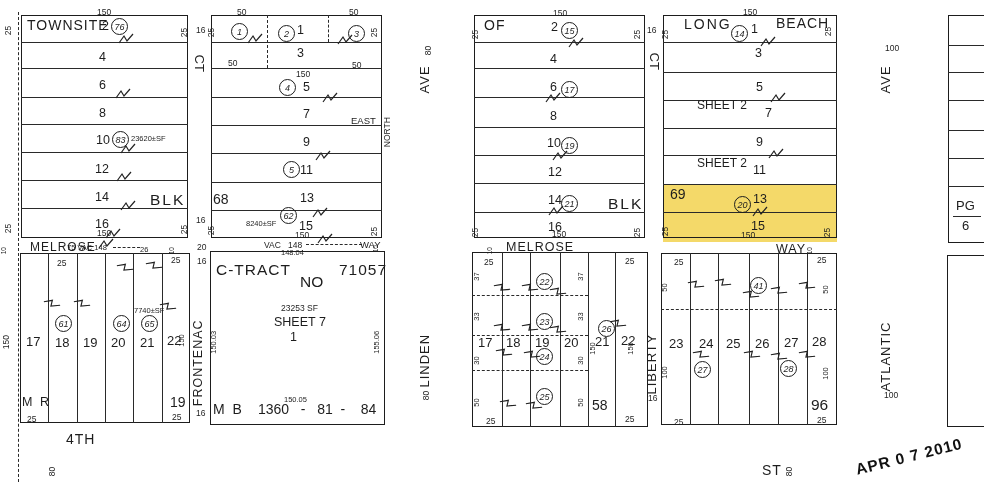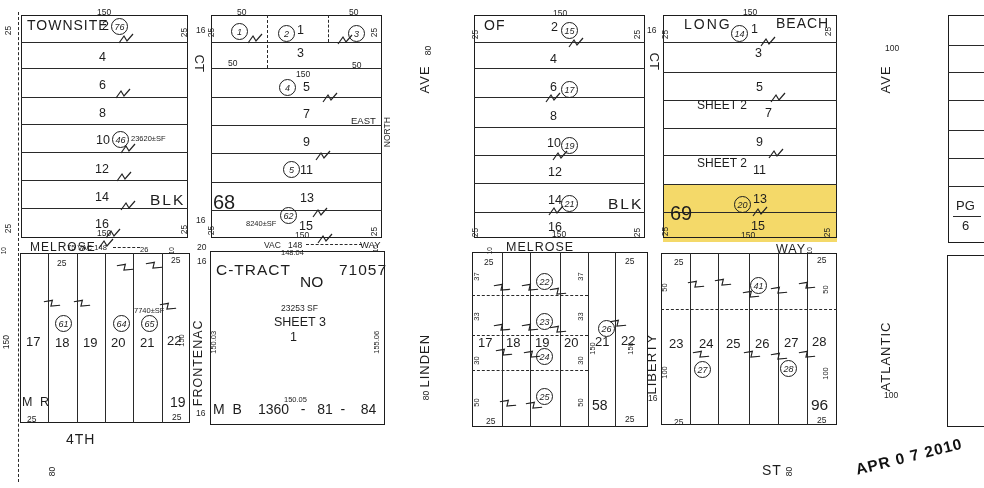--- a/index.html
+++ b/index.html
@@ -3,21 +3,21 @@
 <meta charset="utf-8">
 <style>
   html,body{margin:0;padding:0;background:#fff;}
   #map{position:relative;width:984px;height:488px;background:#fff;overflow:hidden;
        font-family:"Liberation Sans",sans-serif;}
   .t{position:absolute;font-family:"Liberation Sans",sans-serif;color:#1d1d1d;white-space:pre;z-index:3;line-height:1;}
   .v{transform:rotate(-90deg);transform-origin:left center;}
   .vc{transform:rotate(90deg);transform-origin:left center;}
   .f6{font-size:6.5px}.f7{font-size:7.5px}.f8{font-size:8.5px}.f9{font-size:9.5px}
   .f10{font-size:12px}.f12{font-size:12.5px}.f13{font-size:13px}.f14{font-size:14px}
-  .f15{font-size:15.5px}.f19{font-size:20px}
+  .f15{font-size:15.5px}.f19{font-size:14px}
   .ls1{letter-spacing:1px}.ls2{letter-spacing:2px}.b{font-weight:bold}
   .c{position:absolute;z-index:3;box-sizing:border-box;width:17px;height:17px;
      border:1.4px solid #1d1d1d;border-radius:50%;font:italic 9px "Liberation Sans",sans-serif;
      color:#1d1d1d;display:flex;align-items:center;justify-content:center;}
   .ln{position:absolute;background:#2a2a2a;z-index:2;}
   .dh{position:absolute;border-top:1.4px dashed #2a2a2a;z-index:2;}
   .dv{position:absolute;border-left:1.4px dashed #2a2a2a;z-index:2;}
   .bx{position:absolute;border:1.8px solid #1d1d1d;z-index:1;box-sizing:border-box;background:transparent;}
   .hl{position:absolute;z-index:0;}
   .zz{position:absolute;z-index:3;}
@@ -113,21 +113,21 @@
   <span class="t f14 ls1" style="left:27px;top:18px">TOWNSITE</span>
   <span class="t f8" style="left:97px;top:8px">150</span>
   <span class="t f8 v" style="left:8px;top:31px">25</span>
   <span class="t f8 v" style="left:184px;top:33px">25</span>
   <span class="t f12" style="left:102px;top:20px">2</span>
   <span class="c" style="left:111px;top:18px">76</span>
   <span class="t f12" style="left:99px;top:51px">4</span>
   <span class="t f12" style="left:99px;top:79px">6</span>
   <span class="t f12" style="left:99px;top:107px">8</span>
   <span class="t f12" style="left:96px;top:134px">10</span>
-  <span class="c" style="left:112px;top:131px">46</span>
+  <span class="c" style="left:112px;top:131px">83</span>
   <span class="t f7" style="left:131px;top:135px">23620±SF</span>
   <span class="t f12" style="left:95px;top:163px">12</span>
   <span class="t f12" style="left:95px;top:191px">14</span>
   <span class="t f15 ls2" style="left:150px;top:192px">BLK</span>
   <span class="t f12" style="left:95px;top:218px">16</span>
   <span class="t f8" style="left:97px;top:229px">150</span>
   <span class="t f8 v" style="left:8px;top:229px">25</span>
   <span class="t f8 v" style="left:184px;top:230px">25</span>
 
   <span class="t f8" style="left:196px;top:26px">16</span>
@@ -207,21 +207,21 @@
   <span class="t f12" style="left:751px;top:23px">1</span>
   <span class="t f8 v" style="left:665px;top:35px">25</span>
   <span class="t f8 v" style="left:828px;top:32px">25</span>
   <span class="t f12" style="left:755px;top:47px">3</span>
   <span class="t f12" style="left:756px;top:81px">5</span>
   <span class="t f10" style="left:697px;top:99px">SHEET 2</span>
   <span class="t f12" style="left:765px;top:107px">7</span>
   <span class="t f12" style="left:756px;top:136px">9</span>
   <span class="t f10" style="left:697px;top:157px">SHEET 2</span>
   <span class="t f12" style="left:753px;top:164px">11</span>
-  <span class="t f19" style="left:670px;top:203px">69</span>
+  <span class="t f19" style="left:670px;top:187px">69</span>
   <span class="c" style="left:734px;top:196px">20</span>
   <span class="t f12" style="left:753px;top:193px">13</span>
   <span class="t f12" style="left:751px;top:220px">15</span>
   <span class="t f8" style="left:741px;top:231px">150</span>
   <span class="t f8 v" style="left:665px;top:232px">25</span>
   <span class="t f8 v" style="left:827px;top:233px">25</span>
 
   <span class="t f12 ls1" style="left:776px;top:243px">WAY</span>
   <span class="t f6 v" style="left:810px;top:251px">10</span>
 
@@ -255,21 +255,21 @@
   <span class="t f8" style="left:27px;top:415px">25</span>
   <span class="t f8" style="left:172px;top:413px">25</span>
 
   <span class="t f12 v ls1" style="left:198px;top:400px">FRONTENAC</span>
   <span class="t f8" style="left:196px;top:409px">16</span>
 
   <span class="t f15 ls1" style="left:216px;top:262px">C-TRACT</span>
   <span class="t f15" style="left:300px;top:274px">NO</span>
   <span class="t f15 ls1" style="left:339px;top:262px">71057</span>
   <span class="t f8" style="left:281px;top:304px">23253 SF</span>
-  <span class="t f12" style="left:274px;top:316px">SHEET 3</span>
+  <span class="t f12" style="left:274px;top:316px">SHEET 7</span>
   <span class="t f12" style="left:290px;top:331px">1</span>
   <span class="t f7 v" style="left:214px;top:350px">150.03</span>
   <span class="t f7 v" style="left:377px;top:350px">155.06</span>
   <span class="t f14 ls2" style="left:213px;top:402px">M B</span>
   <span class="t f14" style="left:258px;top:402px">1360   -   81  -    84</span>
   <span class="t f7" style="left:284px;top:396px">150.05</span>
 
   <span class="t f13 v ls1" style="left:424px;top:381px">LINDEN</span>
   <span class="t f8 v" style="left:426px;top:396px">80</span>
 

